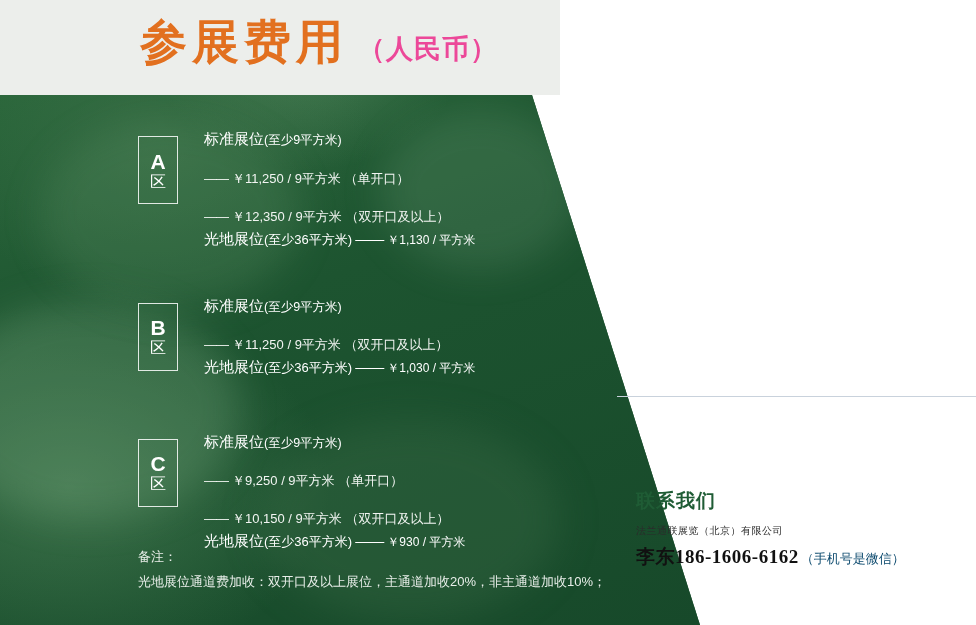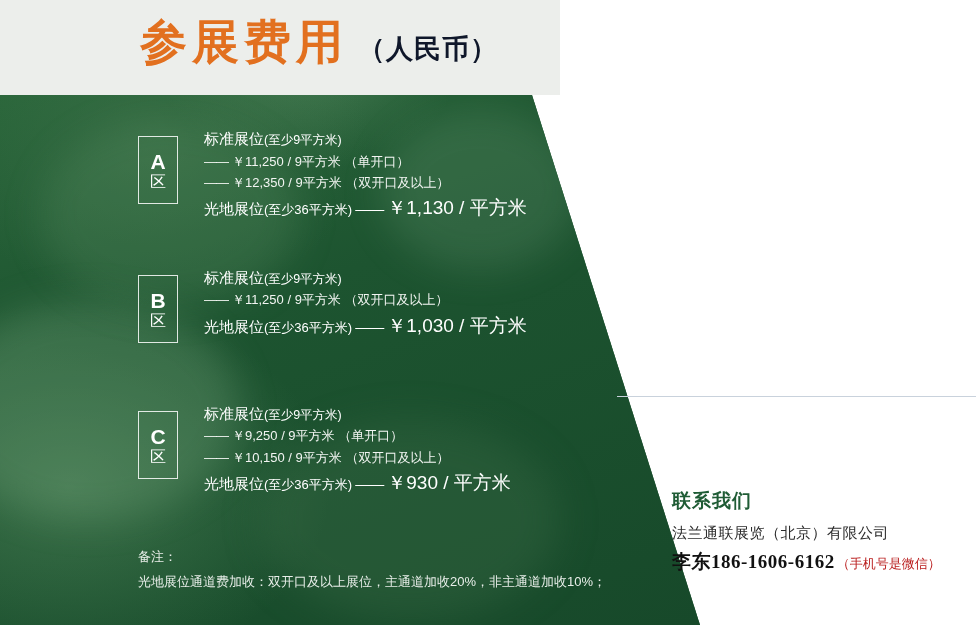--- a/index.html
+++ b/index.html
@@ -78,21 +78,21 @@
   .title-main {
     font-size: 47px;
     font-weight: bold;
     color: #e2701f;
     letter-spacing: 5px;
     line-height: 1;
   }
   .title-sub {
     font-size: 27px;
     font-weight: bold;
-    color: #0f172a;
+    color: #ec4899;
     letter-spacing: 1px;
     line-height: 1;
     text-align: right;
   }
 
   
   .zones {
     position: absolute;
     left: 138px;
     top: 128px;
@@ -136,83 +136,84 @@
     white-space: nowrap;
   }
   .row-title .small {
     font-size: 12.5px;
   }
   .price-row {
     font-size: 13px;
     line-height: 1.62;
     white-space: nowrap;
     color: #f2f5f2;
+    margin-top: 17px;
   }
   .dash {
     letter-spacing: -1px;
     margin-right: 4px;
   }
   .row-open {
     font-size: 15px;
     line-height: 1.6;
     white-space: nowrap;
   }
   .row-open .small {
     font-size: 13px;
   }
   .row-open .price {
-    font-size: 19px;
+    font-size: 12px;
   }
 
   
   .notes {
     position: absolute;
     left: 138px;
     top: 545px;
     color: #e8eee9;
     font-size: 13px;
     line-height: 1.9;
   }
 
   
   .contact {
     position: absolute;
-    left: 672px;
+    left: 636px;
     top: 488px;
     width: 300px;
   }
   .contact-title {
     font-size: 19px;
     font-weight: bold;
     color: #1f5c35;
     letter-spacing: 1px;
     margin-bottom: 10px;
   }
   .contact-company {
-    font-size: 15px;
+    font-size: 10px;
     color: #2b2b2b;
     letter-spacing: 0.5px;
     margin-bottom: 6px;
     white-space: nowrap;
   }
   .contact-line {
     display: flex;
     align-items: flex-end;
     white-space: nowrap;
   }
   .contact-person {
     font-size: 19px;
     font-weight: bold;
     color: #111111;
     letter-spacing: 0.5px;
     font-family: "Liberation Serif", serif;
   }
   .contact-note {
     font-size: 13px;
-    color: #b91c1c;
+    color: #0c4a6e;
     margin-left: 2px;
     padding-bottom: 2px;
   }
 </style>
 </head>
 <body>
 
 <div class="page">
 
   <div class="top-band"></div>

